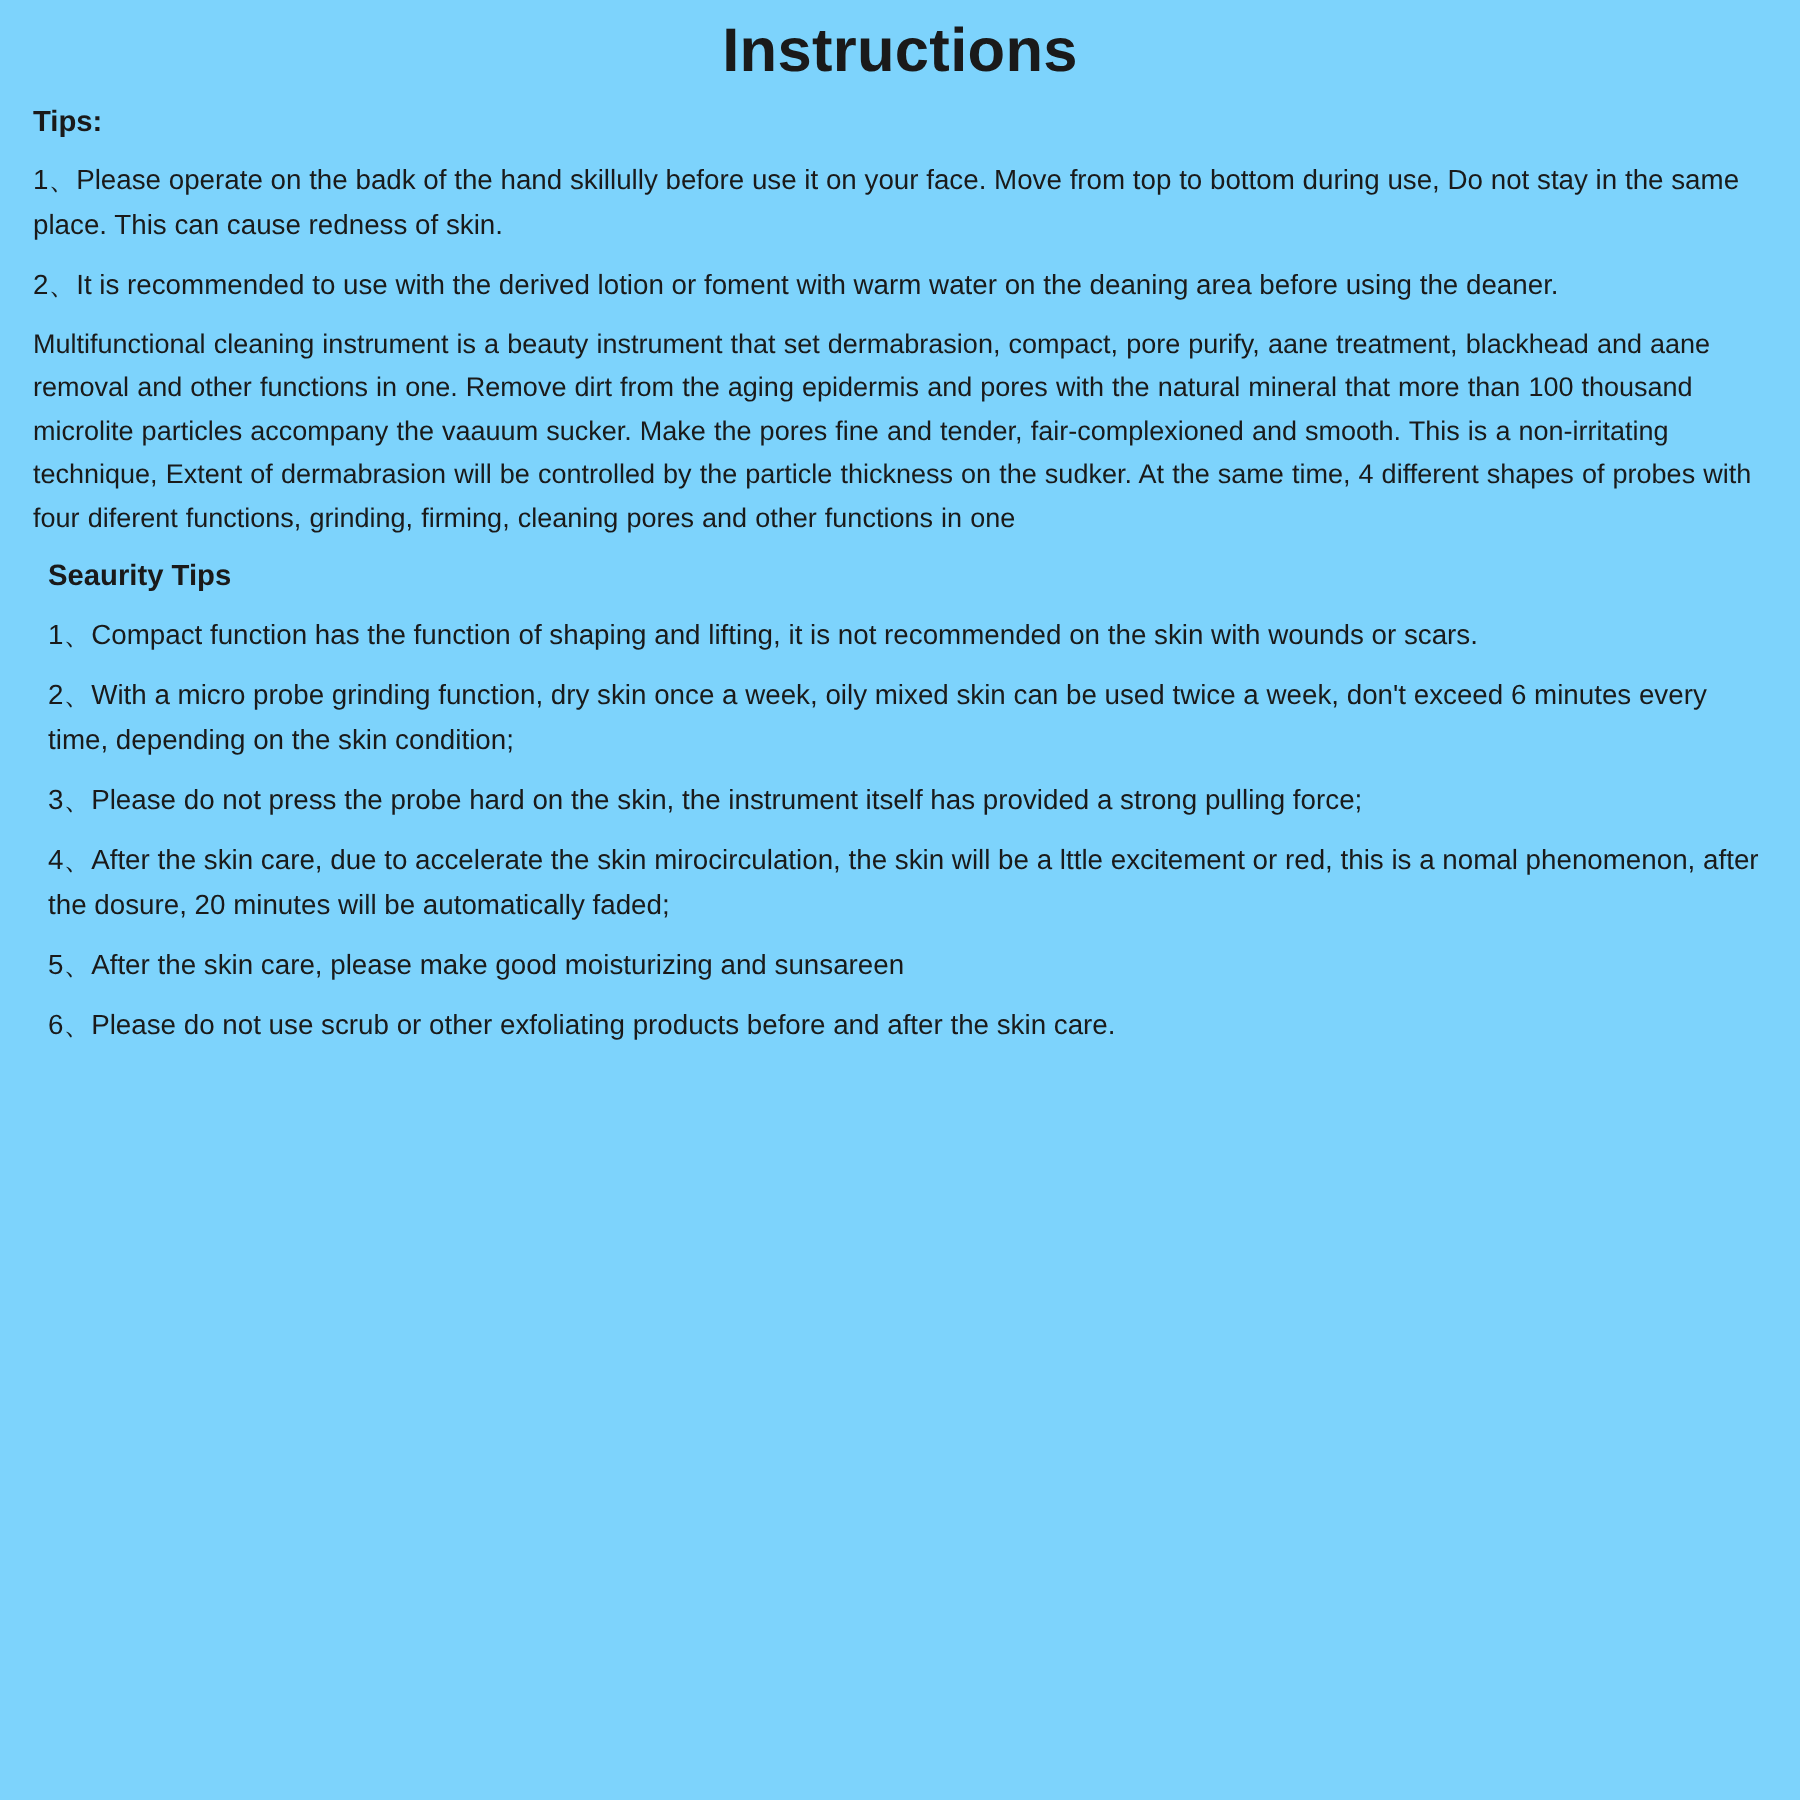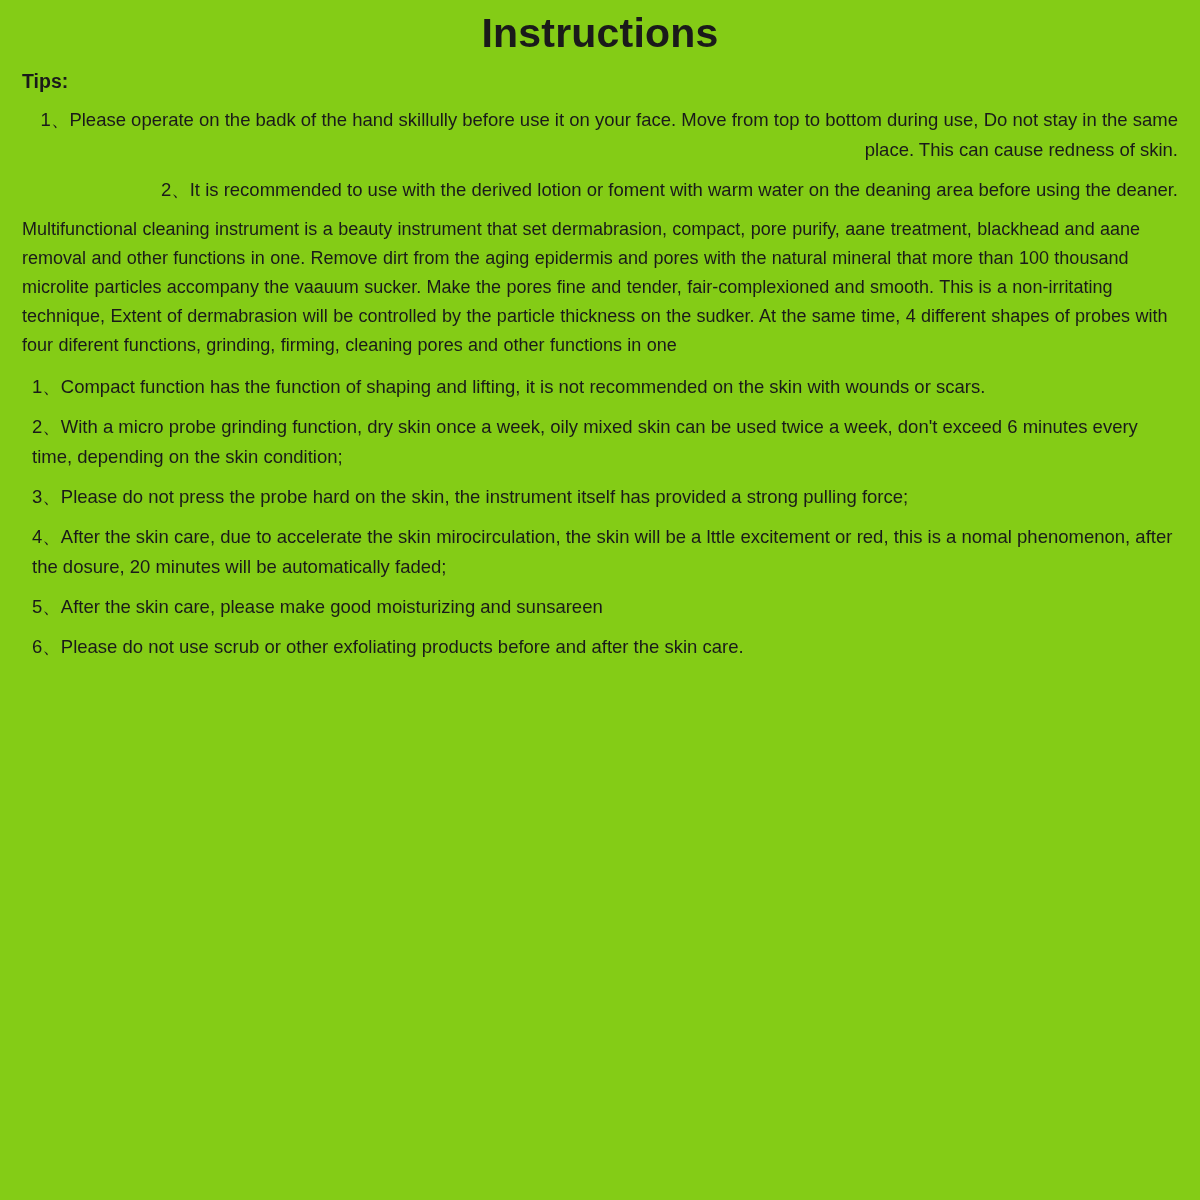--- a/index.html
+++ b/index.html
@@ -12,21 +12,21 @@
     background: #f4f4f2;
     font-family: "Liberation Sans", sans-serif;
     color: #1a1a1a;
     overflow: hidden;
   }
   .page {
     width: 1200px;
     height: 1200px;
     box-sizing: border-box;
     padding: 6px 22px 0 22px;
-    background: #84cc16;
+    background: #7dd3fc;
   }
   .doc-title {
     text-align: center;
     font-size: 41px;
     font-weight: bold;
     letter-spacing: 0.2px;
     margin: 0 0 4px 0;
     line-height: 1.35;
   }
   .section-heading {
@@ -58,21 +58,20 @@
   }
   .list-item .marker {
     display: inline;
     white-space: pre;
   }
   .intro-block .para {
     margin-bottom: 12px;
   }
   .tips-block .list-item {
     margin-bottom: 10px;
-    text-align: right;
   }
   .security-block {
     margin-top: 6px;
   }
   .security-block .list-item {
     margin-bottom: 10px;
     margin-left: 10px;
   }
 </style>
 </head>
@@ -92,20 +91,21 @@
         <span class="marker">2、</span><span>It is recommended to use with the derived lotion or foment with warm water on the deaning area before using the deaner.</span>
       </div>
     </div>
   </div>
 
   <div class="intro-block">
     <p class="para">Multifunctional cleaning instrument is a beauty instrument that set dermabrasion, compact, pore purify, aane treatment, blackhead and aane removal and other functions in one. Remove dirt from the aging epidermis and pores with the natural mineral that more than 100 thousand microlite particles accompany the vaauum sucker. Make the pores fine and tender, fair-complexioned and smooth. This is a non-irritating technique, Extent of dermabrasion will be controlled by the particle thickness on the sudker. At the same time, 4 different shapes of probes with four diferent functions, grinding, firming, cleaning pores and other functions in one</p>
   </div>
 
   <div class="security-block">
+    <div class="section-heading indent">Seaurity Tips</div>
     <div class="list">
       <div class="list-item">
         <span class="marker">1、</span><span>Compact function has the function of shaping and lifting, it is not recommended on the skin with wounds or scars.</span>
       </div>
       <div class="list-item">
         <span class="marker">2、</span><span>With a micro probe grinding function, dry skin once a week, oily mixed skin can be used twice a week, don't exceed 6 minutes every time, depending on the skin condition;</span>
       </div>
       <div class="list-item">
         <span class="marker">3、</span><span>Please do not press the probe hard on the skin, the instrument itself has provided a strong pulling force;</span>
       </div>

